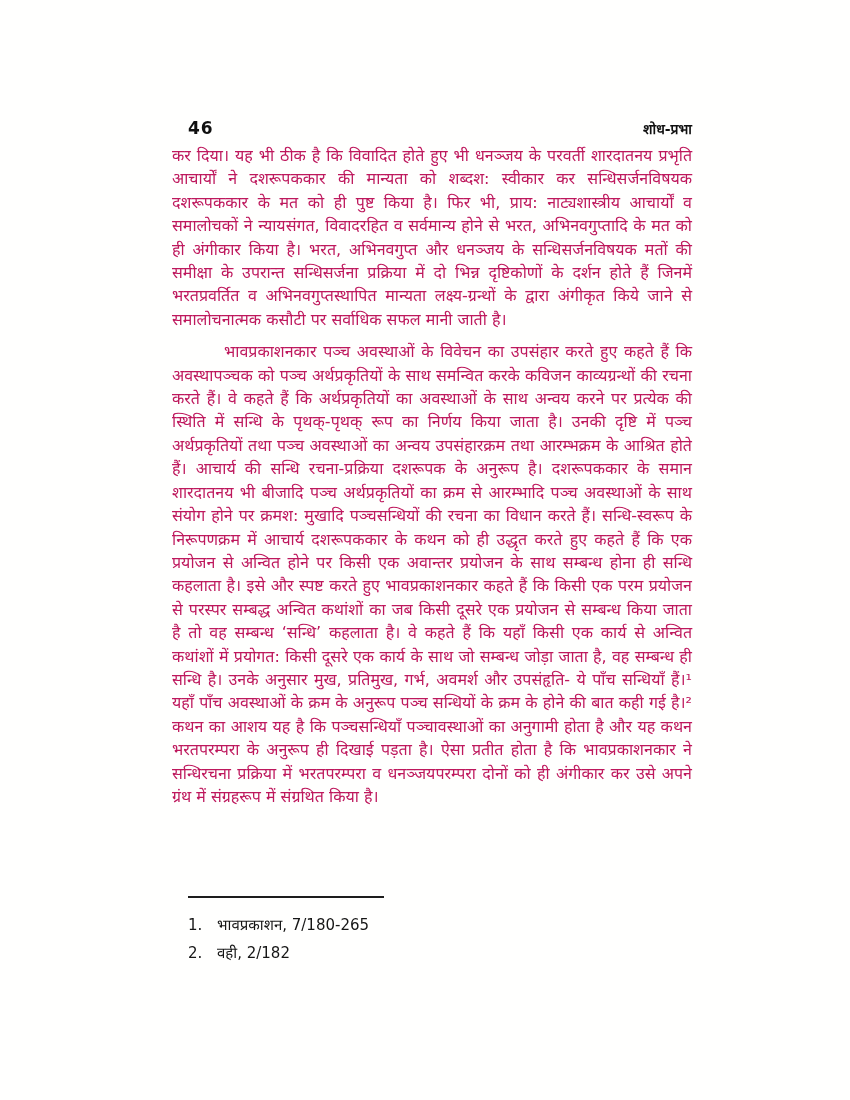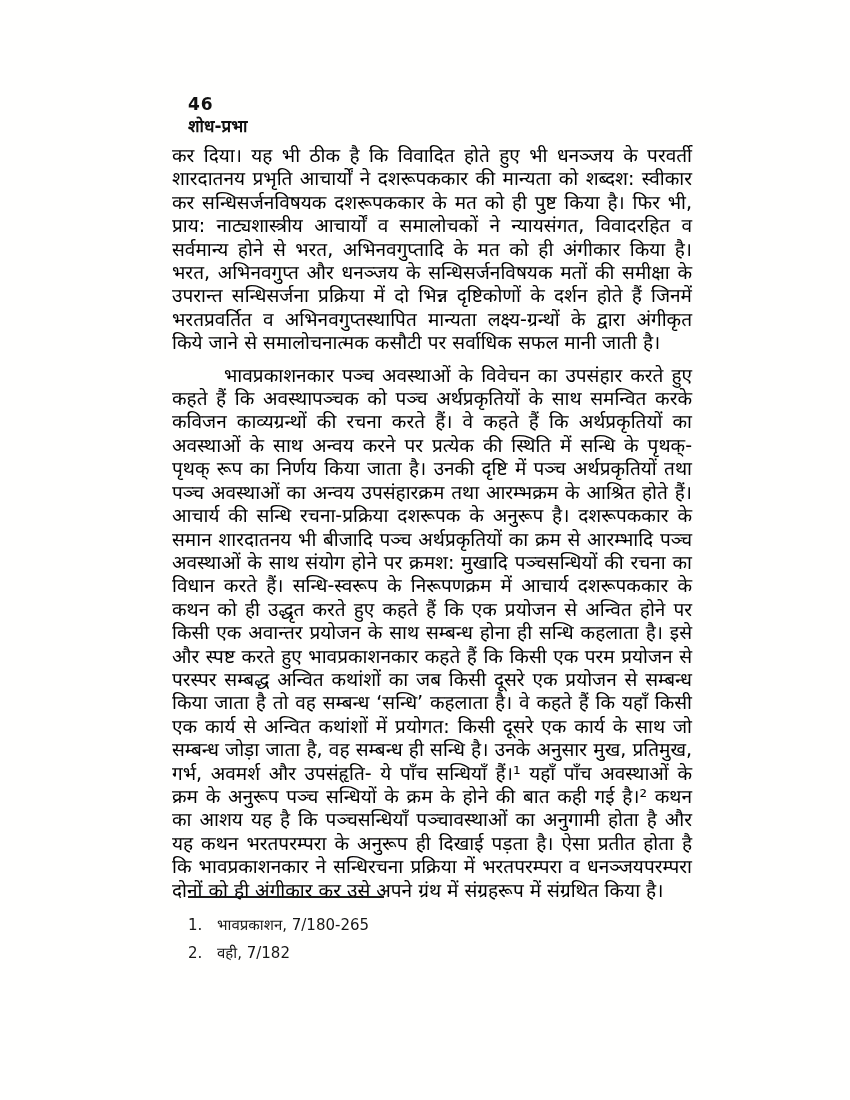--- a/index.html
+++ b/index.html
@@ -12,48 +12,47 @@
     width: 850px;
     height: 1100px;
     background: #fffffe;
     font-family: "DejaVu Sans", sans-serif;
     color: #141414;
     overflow: hidden;
   }
   .header {
     position: absolute;
     left: 188px;
-    top: 94px;
+    top: 118px;
     width: 504px;
     display: flex;
     justify-content: space-between;
     align-items: baseline;
-    flex-direction: column;
   }
   .page-num {
     font-size: 17px;
     font-weight: 700;
     letter-spacing: 1px;
     color: #101010;
   }
   .journal-title {
-    font-size: 17px;
+    font-size: 14px;
     font-weight: 700;
     color: #101010;
   }
   .body-text {
     position: absolute;
     left: 172px;
     top: 144px;
     width: 520px;
     text-align: justify;
-    font-size: 19px;
+    font-size: 16px;
     line-height: 23.4px;
     font-weight: 500;
-    color: #000000;
+    color: #be185d;
   }
   .body-text p {
     margin: 0;
     padding: 0;
   }
   .para-2 {
     text-indent: 52px;
     margin-top: 9px !important;
   }
   .footnotes {
@@ -99,17 +98,17 @@
   </div>
 
   <div class="footnotes">
     <div class="fn-rule"></div>
     <div class="fn-item">
       <span class="fn-num">1.</span>
       <span class="fn-text">भावप्रकाशन, 7/180-265</span>
     </div>
     <div class="fn-item">
       <span class="fn-num">2.</span>
-      <span class="fn-text">वही, 7/182</span>
+      <span class="fn-text">वही, 2/182</span>
     </div>
   </div>
 
 </div>
 
 </body></html>

